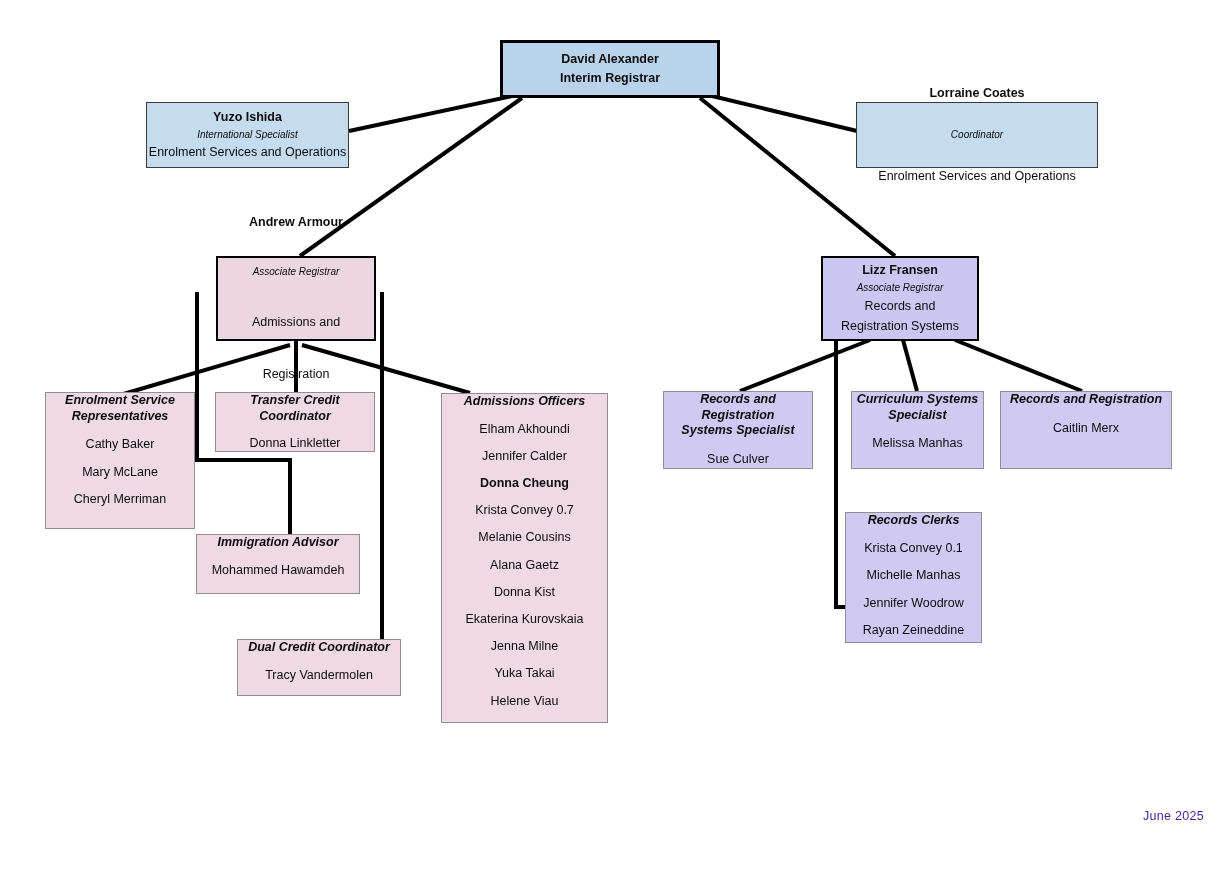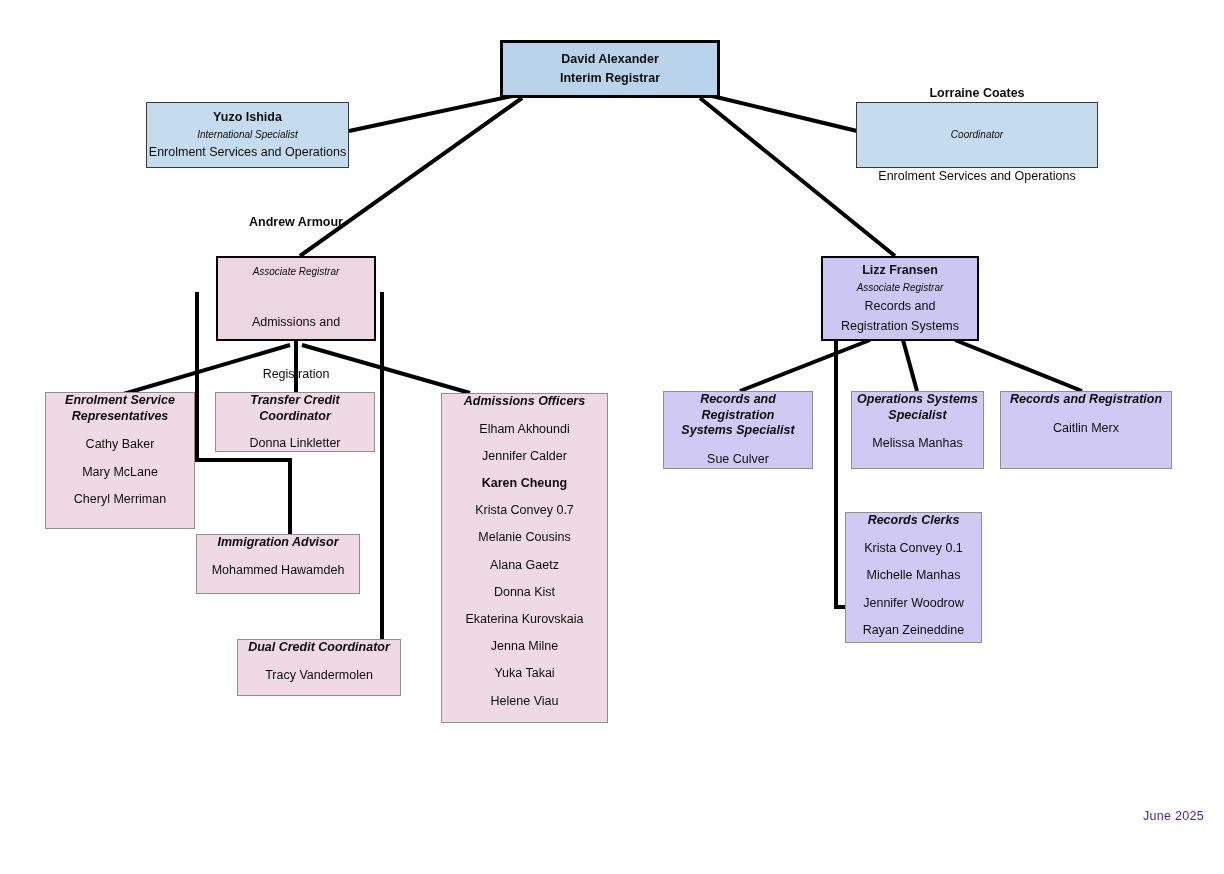--- a/index.html
+++ b/index.html
@@ -207,42 +207,42 @@
     <div class="memberlist" style="padding-top: 13px;">
         <div class="member">Tracy Vandermolen</div>
       </div>
   </div>
 
   <div class="node lvl-pink pad-box" style="left:441px; top:393px; width:167px; height:330px; justify-content:flex-start;">
     <div class="hdr-line">Admissions Officers</div>
     <div class="memberlist" style="padding-top: 13px;">
         <div class="member">Elham Akhoundi</div>
         <div class="member" style="margin-top: 14.7px;">Jennifer Calder</div>
-        <div class="member bold" style="margin-top: 14.7px;">Karen Cheung</div>
+        <div class="member bold" style="margin-top: 14.7px;">Donna Cheung</div>
         <div class="member" style="margin-top: 14.7px;">Krista Convey 0.7</div>
         <div class="member" style="margin-top: 14.7px;">Melanie Cousins</div>
         <div class="member" style="margin-top: 14.7px;">Alana Gaetz</div>
         <div class="member" style="margin-top: 14.7px;">Donna Kist</div>
         <div class="member" style="margin-top: 14.7px;">Ekaterina Kurovskaia</div>
         <div class="member" style="margin-top: 14.7px;">Jenna Milne</div>
         <div class="member" style="margin-top: 14.7px;">Yuka Takai</div>
         <div class="member" style="margin-top: 14.7px;">Helene Viau</div>
       </div>
   </div>
 
   <div class="node lvl-purple pad-box" style="left:663px; top:391px; width:150px; height:78px; justify-content:flex-start;">
     <div class="hdr-line">Records and Registration</div>
     <div class="hdr-line">Systems Specialist</div>
     <div class="memberlist" style="padding-top: 14px;">
         <div class="member">Sue Culver</div>
       </div>
   </div>
 
   <div class="node lvl-purple pad-box" style="left:851px; top:391px; width:133px; height:78px; justify-content:flex-start;">
-    <div class="hdr-line">Operations Systems</div>
+    <div class="hdr-line">Curriculum Systems</div>
     <div class="hdr-line">Specialist</div>
     <div class="memberlist" style="padding-top: 14px;">
         <div class="member">Melissa Manhas</div>
       </div>
   </div>
 
   <div class="node lvl-purple pad-box" style="left:1000px; top:391px; width:172px; height:78px; justify-content:flex-start;">
     <div class="hdr-line">Records and Registration</div>
     <div class="memberlist" style="padding-top: 14px;">
         <div class="member">Caitlin Merx</div>

